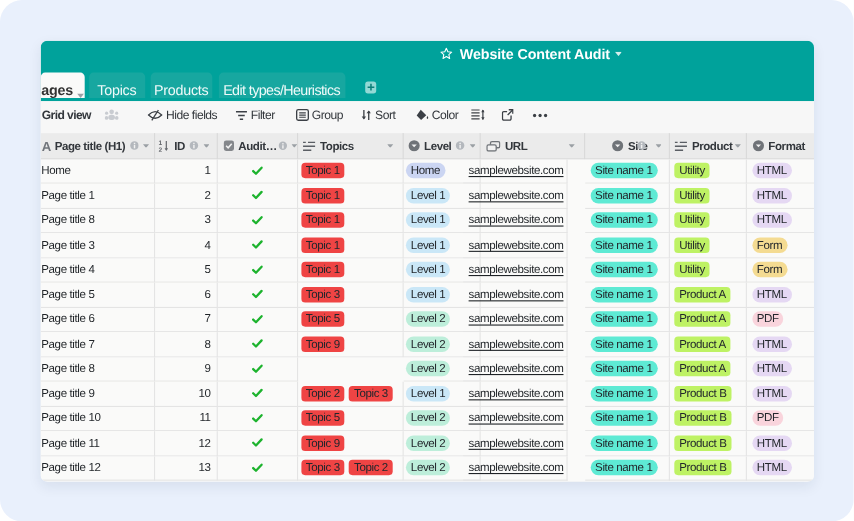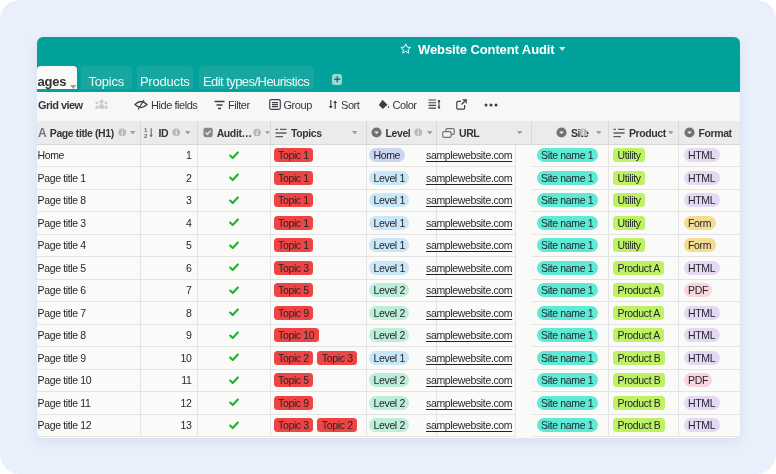--- a/index.html
+++ b/index.html
@@ -509,23 +509,20 @@
           </div>
         </div>
         <div class="row">
           <div class="cell c1">Page title 8</div>
           <div class="cell c2">9</div>
           <div class="cell c3">
             <svg width="10" height="8.6" viewBox="0 0 13 11">
               <path d="M1.5 5.8 L4.8 9 L11.5 1.8" fill="none" stroke="#1db32e" stroke-width="2.7" stroke-linecap="round" stroke-linejoin="round"></path>
             </svg>
           </div>
-          <div class="cell c4">
-            <span class="pill rect p-topic" style="margin-right:4px;">Topic 10</span>
-          </div>
           <div class="cell c5">
             <span class="pill p-lv2">Level 2</span>
           </div>
           <div class="cell c6">
             <span class="url">samplewebsite.com</span>
           </div>
           <div class="cell c7">
             <span class="pill p-site">Site name 1</span>
           </div>
           <div class="cell c8">

